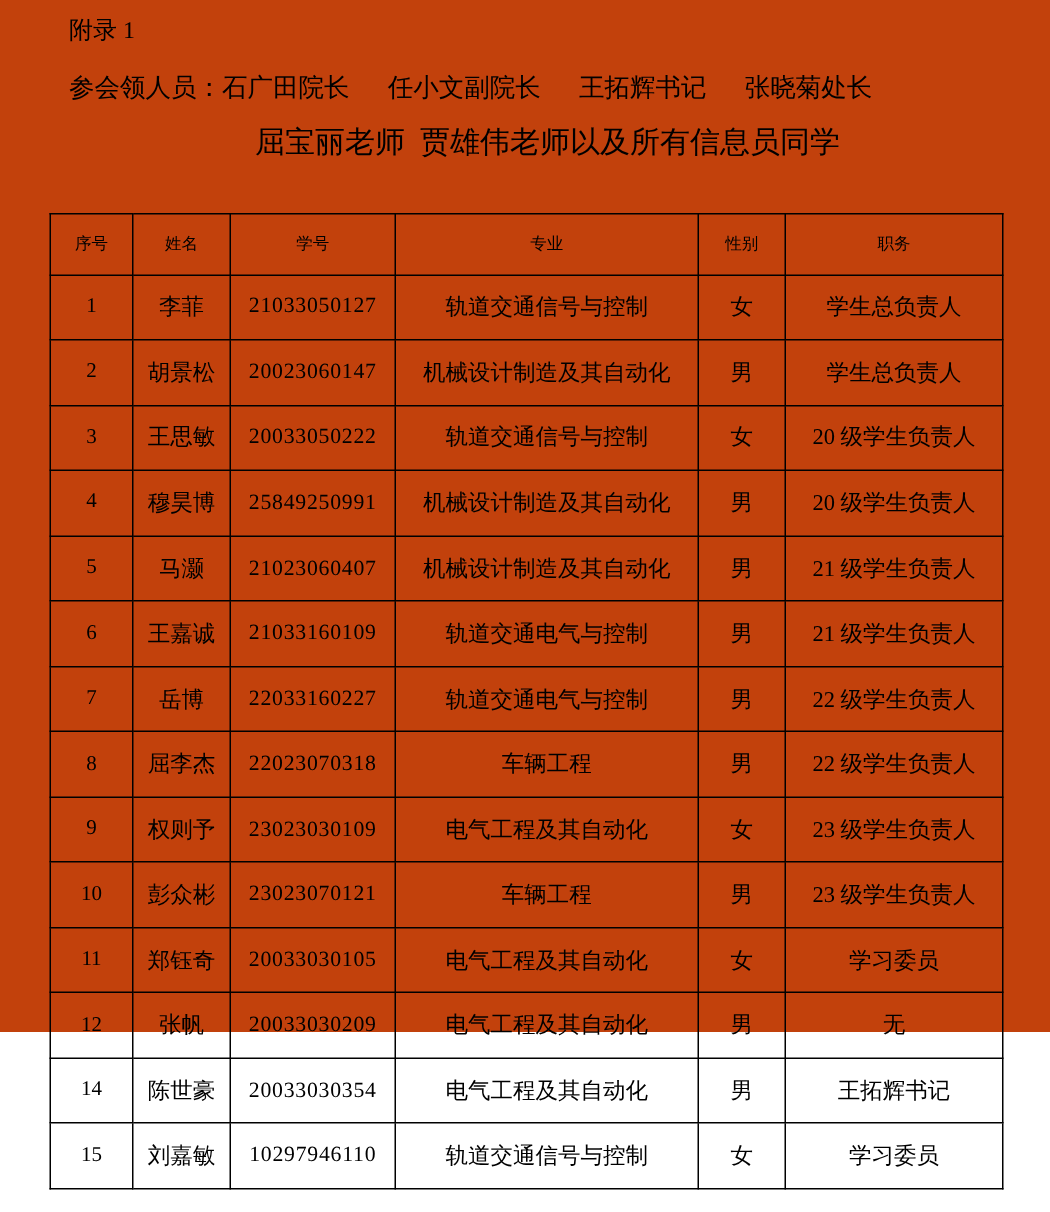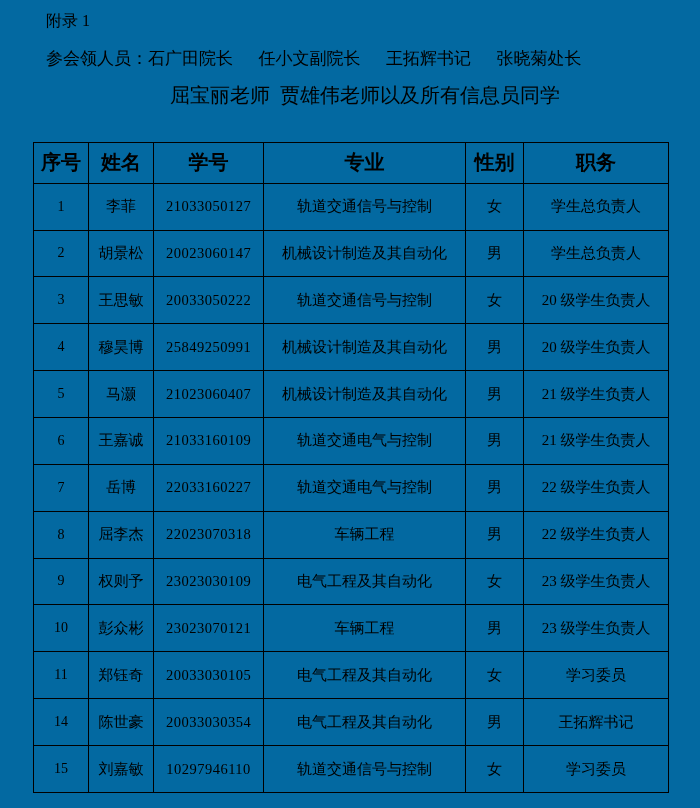--- a/index.html
+++ b/index.html
@@ -7,22 +7,22 @@
     width: 700px;
     height: 808px;
     background: #ffffff;
     color: #000000;
     font-family: "Liberation Serif", "DejaVu Serif", serif;
     overflow: hidden;
   }
   .page {
     position: relative;
     width: 700px;
-    height: 808px;
-    background: #0369a1;
+    height: 688px;
+    background: #c2410c;
   }
   .appendix-label {
     position: absolute;
     left: 46px;
     top: 10px;
     font-size: 16px;
     line-height: 22px;
     white-space: pre;
   }
   .attendees-line-1 {
@@ -55,22 +55,22 @@
     border: 1px solid #000000;
     text-align: center;
     vertical-align: middle;
     padding: 0 2px;
     font-size: 15px;
     height: 40.7px;
     overflow: hidden;
     white-space: nowrap;
   }
   .roster th {
-    font-weight: bold;
-    font-size: 20px;
+    font-weight: normal;
+    font-size: 11px;
   }
   .roster td.col-student-id {
     font-size: 14.5px;
     letter-spacing: 0.5px;
   }
   .roster td.col-index {
     font-size: 14px;
   }
 </style>
 </head>
@@ -186,20 +186,28 @@
         </tr>
         <tr>
           <td class="col-index">11</td>
           <td class="col-name">郑钰奇</td>
           <td class="col-student-id">20033030105</td>
           <td class="col-major">电气工程及其自动化</td>
           <td class="col-gender">女</td>
           <td class="col-position">学习委员</td>
         </tr>
         <tr>
+          <td class="col-index">12</td>
+          <td class="col-name">张帆</td>
+          <td class="col-student-id">20033030209</td>
+          <td class="col-major">电气工程及其自动化</td>
+          <td class="col-gender">男</td>
+          <td class="col-position">无</td>
+        </tr>
+        <tr>
           <td class="col-index">14</td>
           <td class="col-name">陈世豪</td>
           <td class="col-student-id">20033030354</td>
           <td class="col-major">电气工程及其自动化</td>
           <td class="col-gender">男</td>
           <td class="col-position">王拓辉书记</td>
         </tr>
         <tr>
           <td class="col-index">15</td>
           <td class="col-name">刘嘉敏</td>

